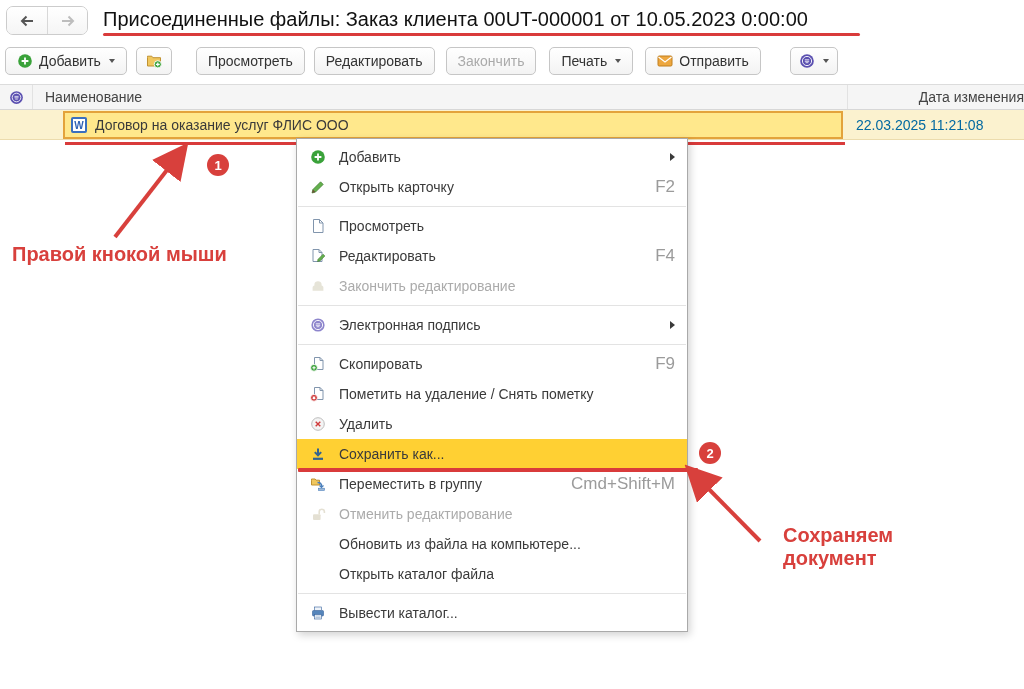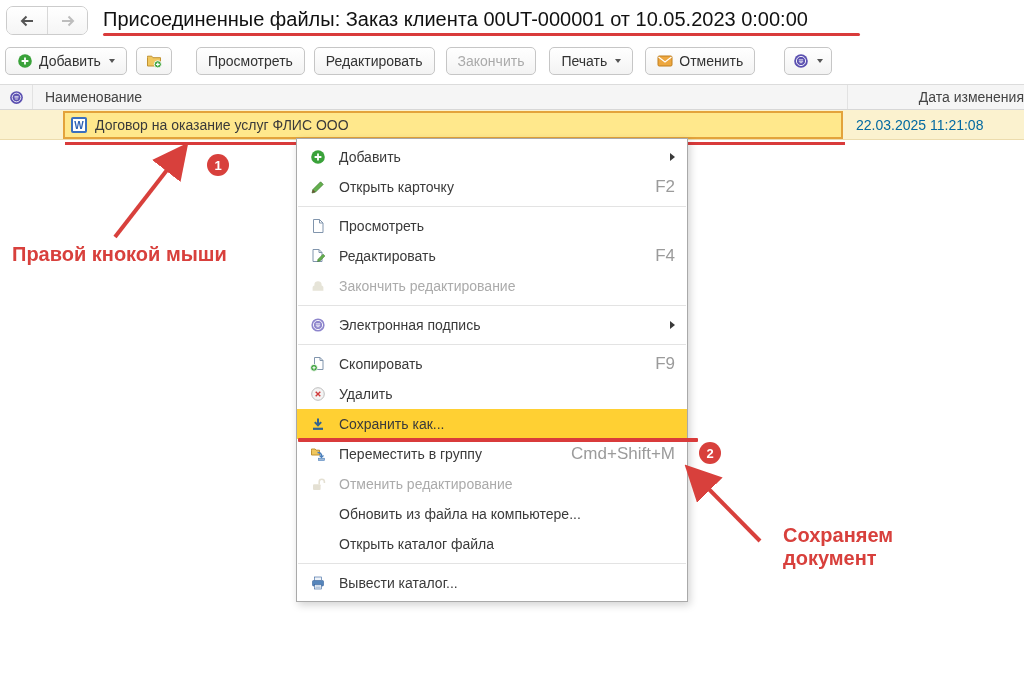--- a/index.html
+++ b/index.html
@@ -111,21 +111,21 @@
     </div>
     <div class="btn" style="margin-left:13px;">
       <span>Печать</span>
       <span class="caret"></span>
     </div>
     <div class="btn" style="margin-left:12px;">
       <svg class="icon16" viewBox="0 0 16 16">
           <rect x="1" y="3" width="14" height="10" rx="1.2" fill="#eda73f" stroke="#c07f1f"></rect>
           <path d="M1.5 4l6.5 5 6.5-5" fill="none" stroke="#fff" stroke-width="1.1"></path>
         </svg>
-      <span>Отменить</span>
+      <span>Отправить</span>
     </div>
     <div class="btn" style="margin-left:29px; padding:0 8px;">
       <svg class="icon16" viewBox="0 0 16 16">
           <circle cx="8" cy="8" r="6.8" fill="#5a4fb0"></circle>
           <circle cx="8" cy="8" r="4.6" fill="none" stroke="#fff" stroke-width=".9"></circle>
           <path d="M5.8 6.8h4.4M5.8 8.3h4.4M6.6 9.7h2.8" stroke="#fff" stroke-width=".8"></path>
         </svg>
       <span class="caret"></span>
     </div>
   </div>
@@ -233,20 +233,31 @@
       <span class="mic">
           <svg class="icon16" viewBox="0 0 16 16">
             <path d="M4.5 1.5h5.5l3 3v9H4.5z" fill="#fff" stroke="#8195ad"></path>
             <path d="M10 1.5V4.5H13" fill="none" stroke="#8195ad"></path>
             <circle cx="4" cy="11.8" r="3.4" fill="#3fa33f" stroke="#fff" stroke-width=".8"></circle>
             <path d="M4 10.2v3.2M2.4 11.8h3.2" stroke="#fff" stroke-width="1.1"></path>
           </svg>
         </span>
       <span class="mil">Скопировать</span>
       <span class="mis">F9</span>
+    </div>
+    <div class="mi">
+      <span class="mic">
+          <svg class="icon16" viewBox="0 0 16 16">
+            <path d="M4.5 1.5h5.5l3 3v9H4.5z" fill="#fff" stroke="#8195ad"></path>
+            <path d="M10 1.5V4.5H13" fill="none" stroke="#8195ad"></path>
+            <circle cx="4" cy="11.8" r="3.4" fill="#cf3a3a" stroke="#fff" stroke-width=".8"></circle>
+            <path d="M2.8 10.6l2.4 2.4M5.2 10.6l-2.4 2.4" stroke="#fff" stroke-width="1.1"></path>
+          </svg>
+        </span>
+      <span class="mil">Пометить на удаление / Снять пометку</span>
     </div>
     <div class="mi">
       <span class="mic">
           <svg class="icon16" viewBox="0 0 16 16">
             <circle cx="8" cy="8" r="6.3" fill="#f4f4f4" stroke="#bdbdbd"></circle>
             <path d="M5.7 5.7l4.6 4.6M10.3 5.7l-4.6 4.6" stroke="#d03b3b" stroke-width="1.4"></path>
           </svg>
         </span>
       <span class="mil">Удалить</span>
     </div>

